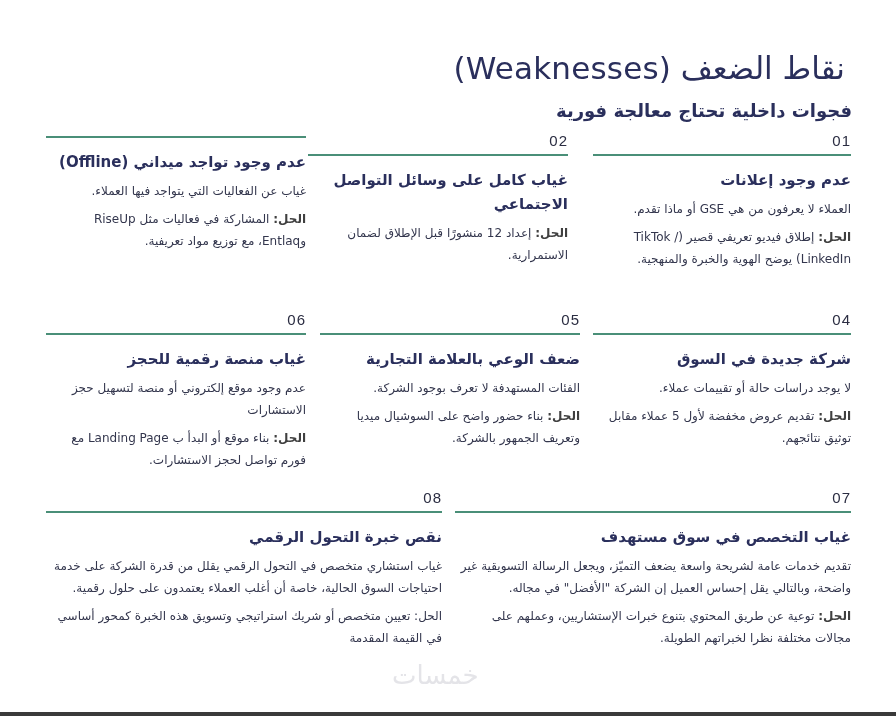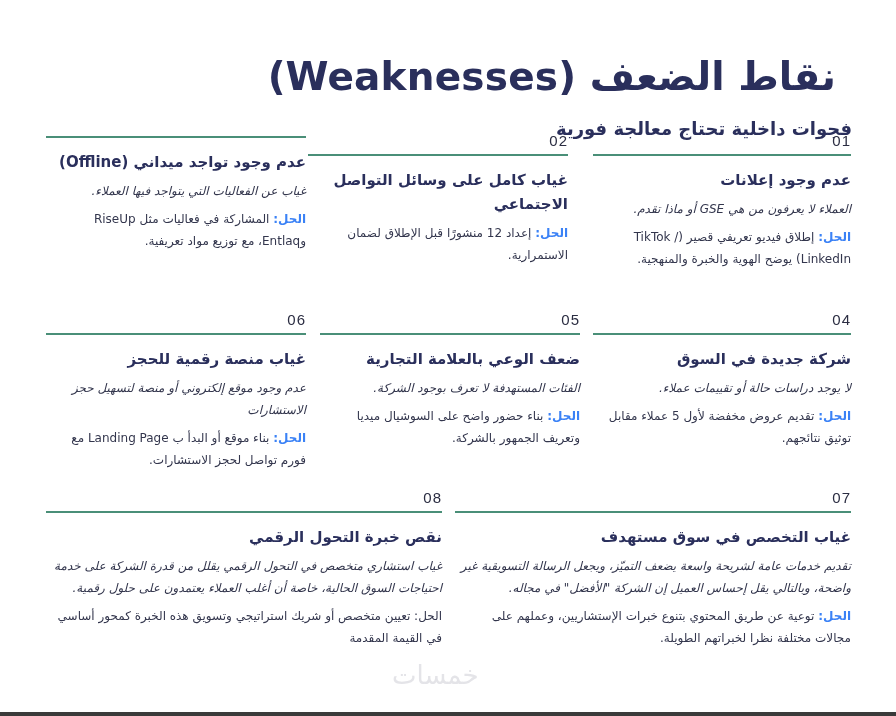--- a/index.html
+++ b/index.html
@@ -5,36 +5,36 @@
   html, body { margin: 0; padding: 0; }
   body {
     width: 896px; height: 716px; overflow: hidden;
     background: #ffffff;
     font-family: "DejaVu Sans", sans-serif;
     color: #2b2d42;
     position: relative;
   }
   .header { position: absolute; right: 44px; top: 38px; text-align: right; direction: rtl; }
   .title {
-    font-size: 39px; font-weight: bold; color: #2a2f5c; line-height: 46px; margin: 16px;
+    font-size: 31px; font-weight: normal; color: #2a2f5c; line-height: 46px; margin: 7px;
     letter-spacing: 0.2px;
   }
   .subtitle { font-size: 18px; font-weight: bold; color: #2a2f5c; margin-top: 4px; line-height: 26px; }
 
   .card { position: absolute; direction: rtl; text-align: right; }
   .num {
     font-family: "Liberation Sans", sans-serif;
     font-size: 15px; color: #2b2d42; text-align: right; direction: ltr; height: 18px;
     letter-spacing: 1px;
   }
   .rule { height: 2px; background: #4a8f78; margin-top: 4px; }
   .card-title { font-size: 15px; font-weight: bold; color: #2a2f5c; margin-top: 12px; line-height: 24px; }
-  .desc { font-size: 12px; line-height: 22px; color: #33364d; margin-top: 6px; font-style: italic; }
+  .desc { font-size: 12px; line-height: 22px; color: #33364d; margin-top: 6px; }
   .sol { font-size: 12px; line-height: 22px; color: #33364d; margin-top: 6px; }
-  .sol b { color: #3b82f6; }
+  .sol b { color: #404040; }
   .watermark {
     position: absolute; left: 392px; top: 660px; font-size: 26px; color: #e4e4e8; direction: rtl;
     font-family: "DejaVu Sans", sans-serif;
   }
   .bottom-bar { position: absolute; left: 0; right: 0; bottom: 0; height: 4px; background: #3a3a3a; }
 </style>
 </head>
 <body>
 
 <div class="header">

